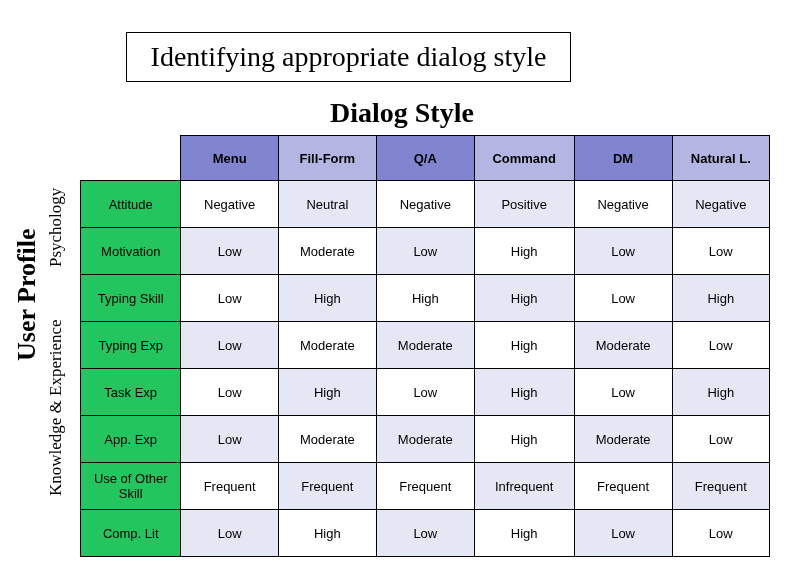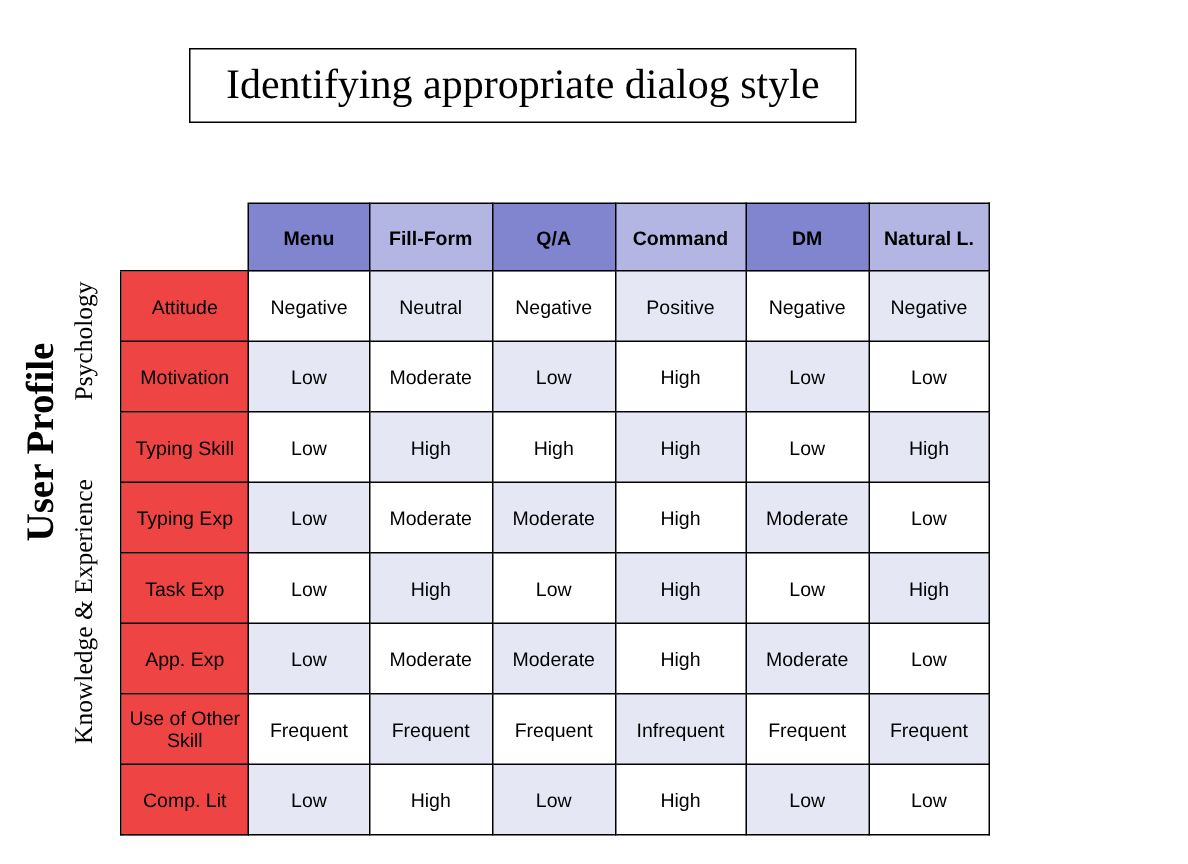--- a/index.html
+++ b/index.html
@@ -60,21 +60,21 @@
     top: 305px;
     height: 205px;
     font-size: 17px;
   }
 
   .grid {
     position: absolute;
     left: 80px;
     top: 135px;
     border-collapse: collapse;
-    width: 580px;
+    width: 690px;
   }
   .grid th, .grid td {
     border: 1px solid #000;
     font-family: Verdana, Geneva, sans-serif;
     font-size: 13px;
     text-align: center;
     vertical-align: middle;
     padding: 2px 4px;
     height: 40px;
   }
@@ -85,21 +85,21 @@
     border-left-color: #fff;
   }
   .grid thead th.colhead {
     background: #8184cf;
     font-weight: bold;
   }
   .grid thead th.colhead.alt {
     background: #b3b6e2;
   }
   .grid tbody th.rowhead {
-    background: #ef4444;
+    background: #22c55e;
     font-weight: normal;
     height: 42px;
   }
   .grid tbody td.light {
     background: #e6e7f5;
     margin-left: 48px;
   }
   .grid tbody td.white {
     background: #ffffff;
   }
@@ -108,20 +108,21 @@
 </style>
 </head>
 <body>
 
 <div class="slide">
 
   <div class="title-box">
     <span>Identifying appropriate dialog style</span>
   </div>
 
+  <div class="section-title">Dialog Style</div>
 
   <div class="vlabel user-profile">User Profile</div>
   <div class="vlabel psych">Psychology</div>
   <div class="vlabel knex">Knowledge &amp; Experience</div>
 
   <table class="grid">
     <thead>
       <tr>
         <th class="corner col0"></th>
         <th class="colhead">Menu</th>

